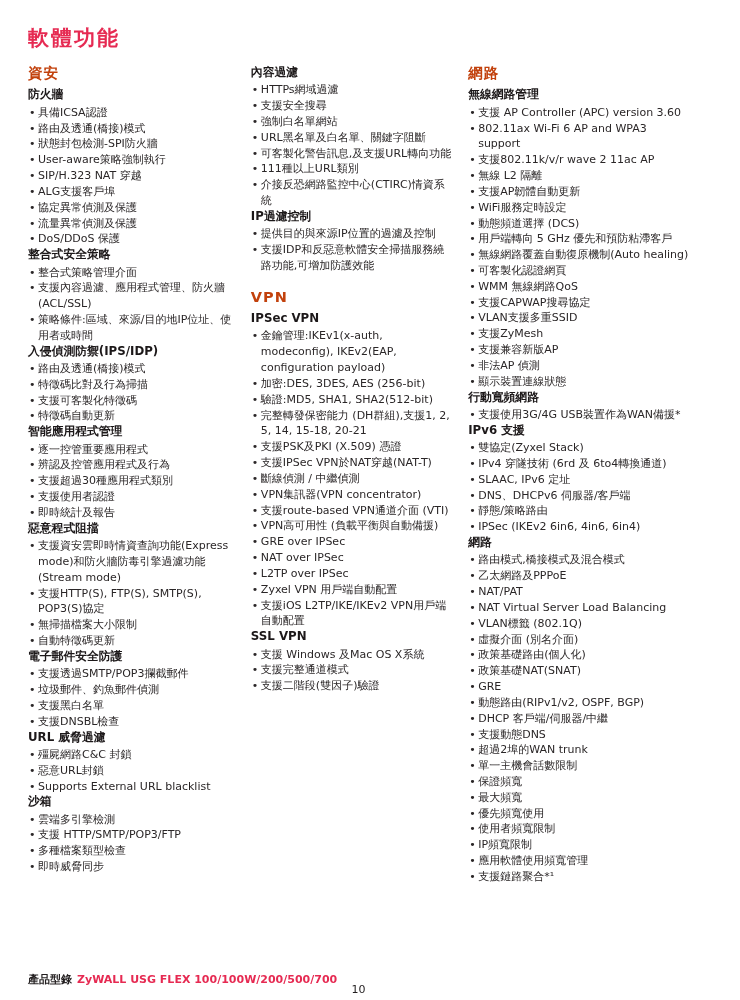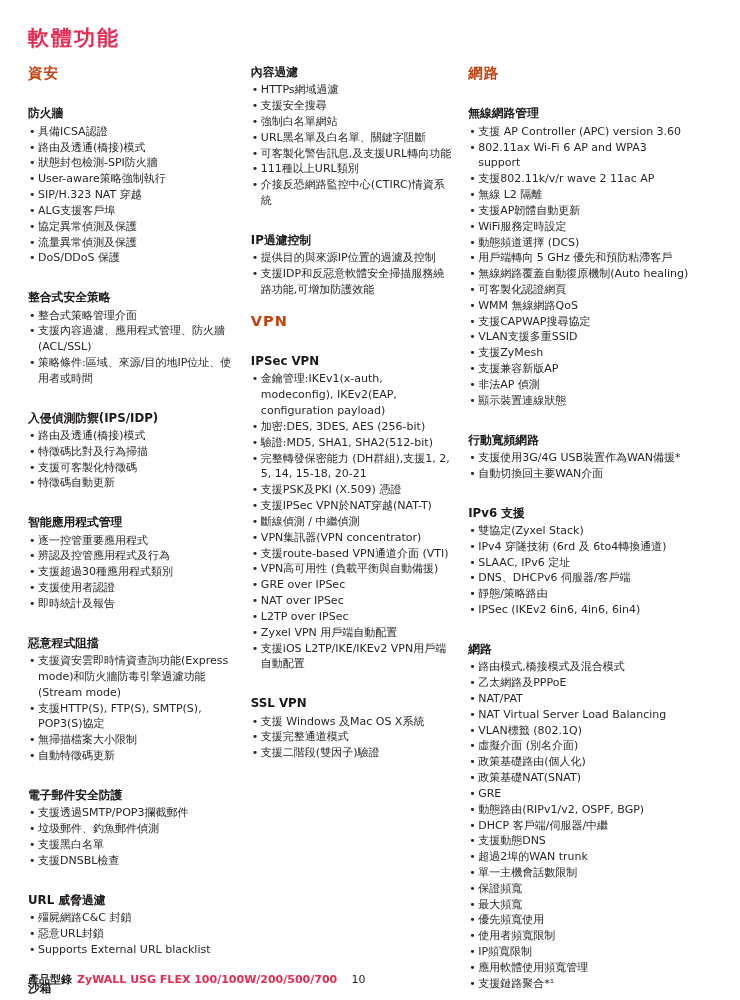--- a/index.html
+++ b/index.html
@@ -33,21 +33,21 @@
   .col-3 { width: 238px; }
   .category {
     color: #c2410c;
     font-size: 14.5px;
     font-weight: bold;
     letter-spacing: 1px;
     margin: 0 0 5px 0;
     line-height: 1.2;
   }
   .category:not(:first-child) { margin-top: 15px; }
-  .section { margin-top: 24px; }
+  .section { margin-top: 0; }
   .section:first-child { margin-top: 0; }
   .section-title {
     font-weight: bold;
     font-size: 11.8px;
     line-height: 1.3;
     margin: 0 0 2px 0;
     color: #1c1819;
   }
   .item {
     position: relative;
@@ -66,21 +66,21 @@
     position: absolute;
     left: 28px; right: 26px; bottom: 14px;
     font-size: 11px;
     line-height: 1.2;
   }
   .footer-label { font-weight: bold; color: #221e1f; }
   .footer-product { color: #e62a52; font-weight: bold; margin-left: 5px; }
   .footer-page {
     position: absolute;
     left: 50%; transform: translateX(-50%);
-    top: 0;
+    top: 10px;
     color: #221e1f;
   }
 </style>
 </head>
 <body>
 
 <div class="page">
   <h1 class="page-title">軟體功能</h1>
 
   <div class="cols" id="cols">
@@ -207,21 +207,20 @@
           <div class="item">支援CAPWAP搜尋協定</div>
           <div class="item">VLAN支援多重SSID</div>
           <div class="item">支援ZyMesh</div>
           <div class="item">支援兼容新版AP</div>
           <div class="item">非法AP 偵測</div>
           <div class="item">顯示裝置連線狀態</div>
         </div>
         <div class="section">
           <div class="section-title">行動寬頻網路</div>
           <div class="item">支援使用3G/4G USB裝置作為WAN備援*</div>
-          <div class="item">自動切換回主要WAN介面</div>
         </div>
         <div class="section">
           <div class="section-title">IPv6 支援</div>
           <div class="item">雙協定(Zyxel Stack)</div>
           <div class="item">IPv4 穿隧技術 (6rd 及 6to4轉換通道)</div>
           <div class="item">SLAAC, IPv6 定址</div>
           <div class="item">DNS、DHCPv6 伺服器/客戶端</div>
           <div class="item">靜態/策略路由</div>
           <div class="item">IPSec (IKEv2 6in6, 4in6, 6in4)</div>
         </div>

